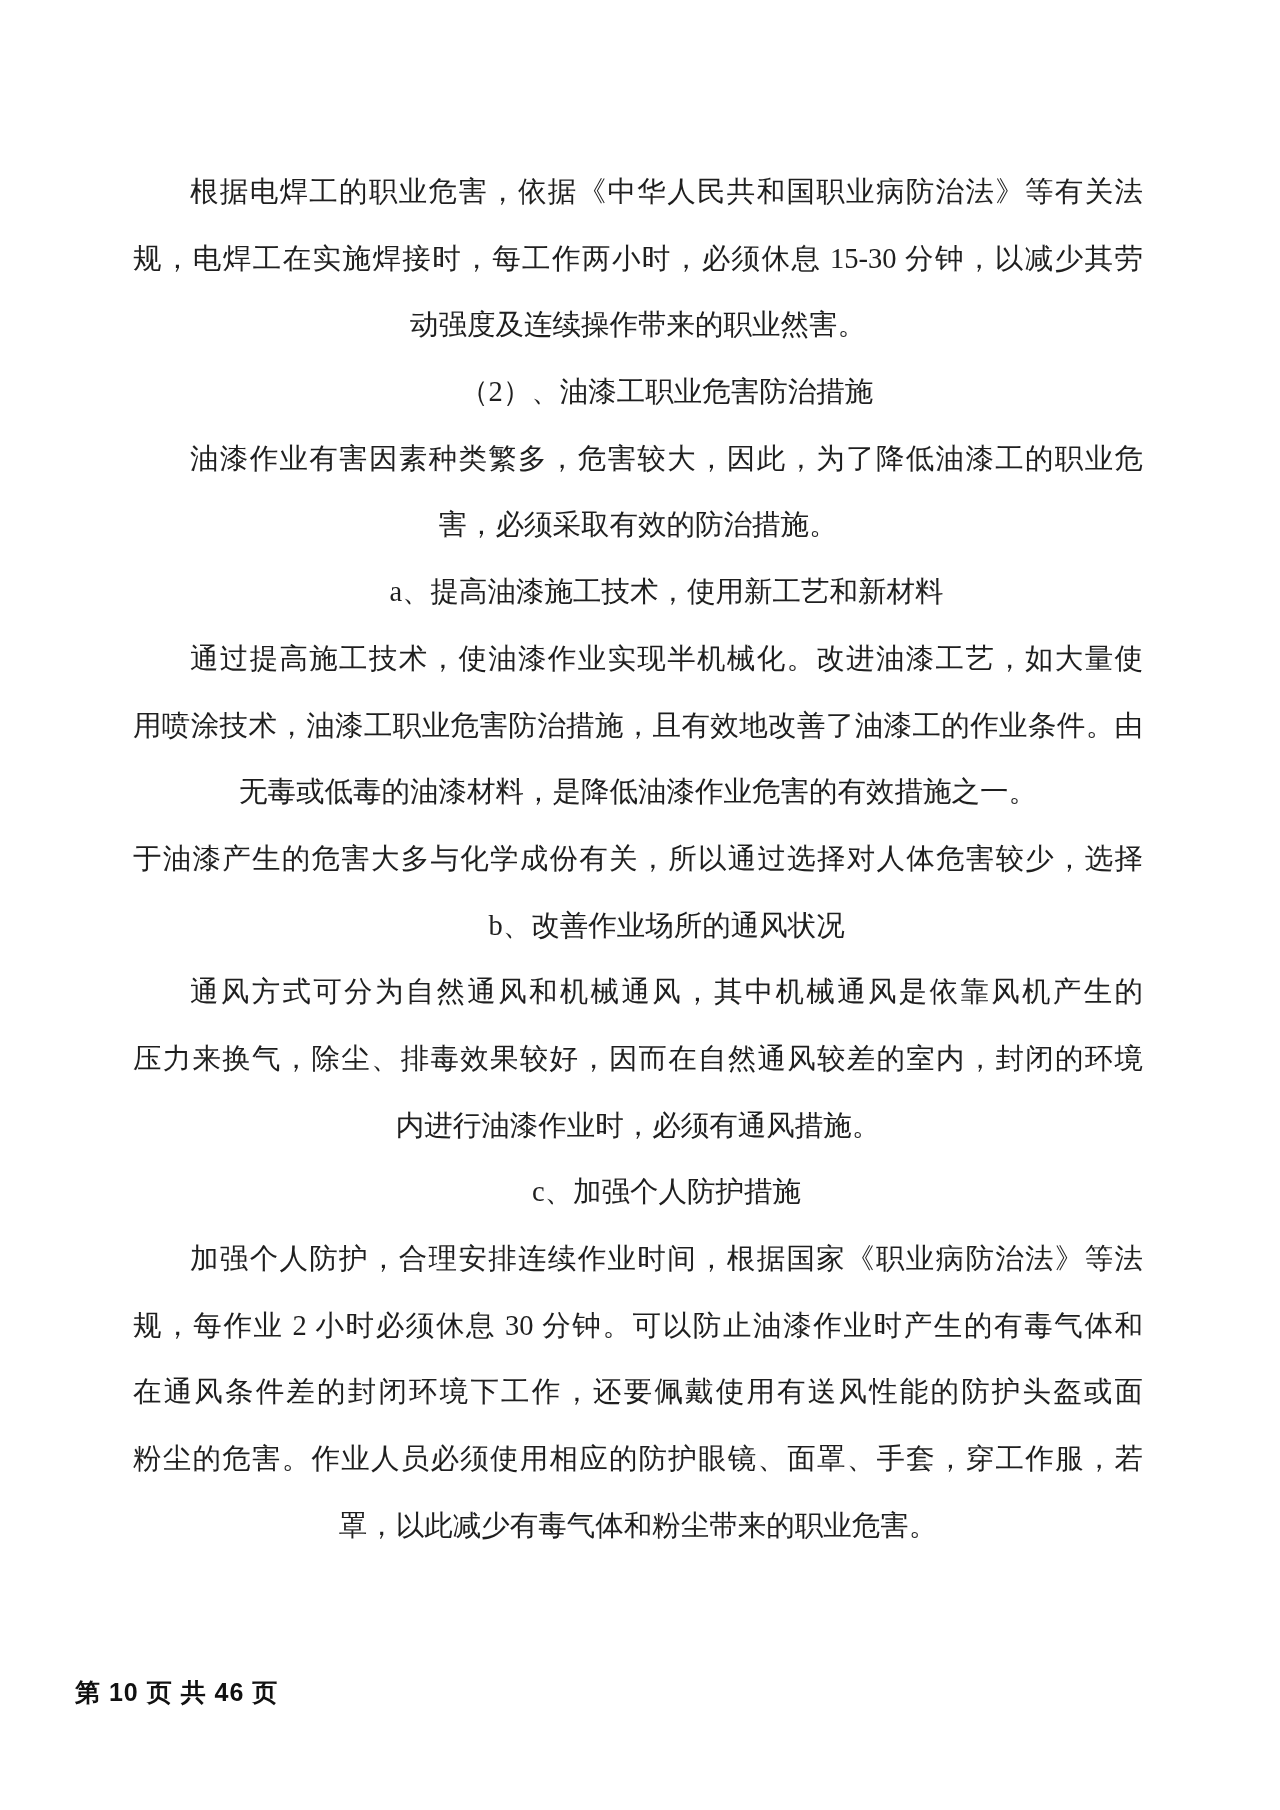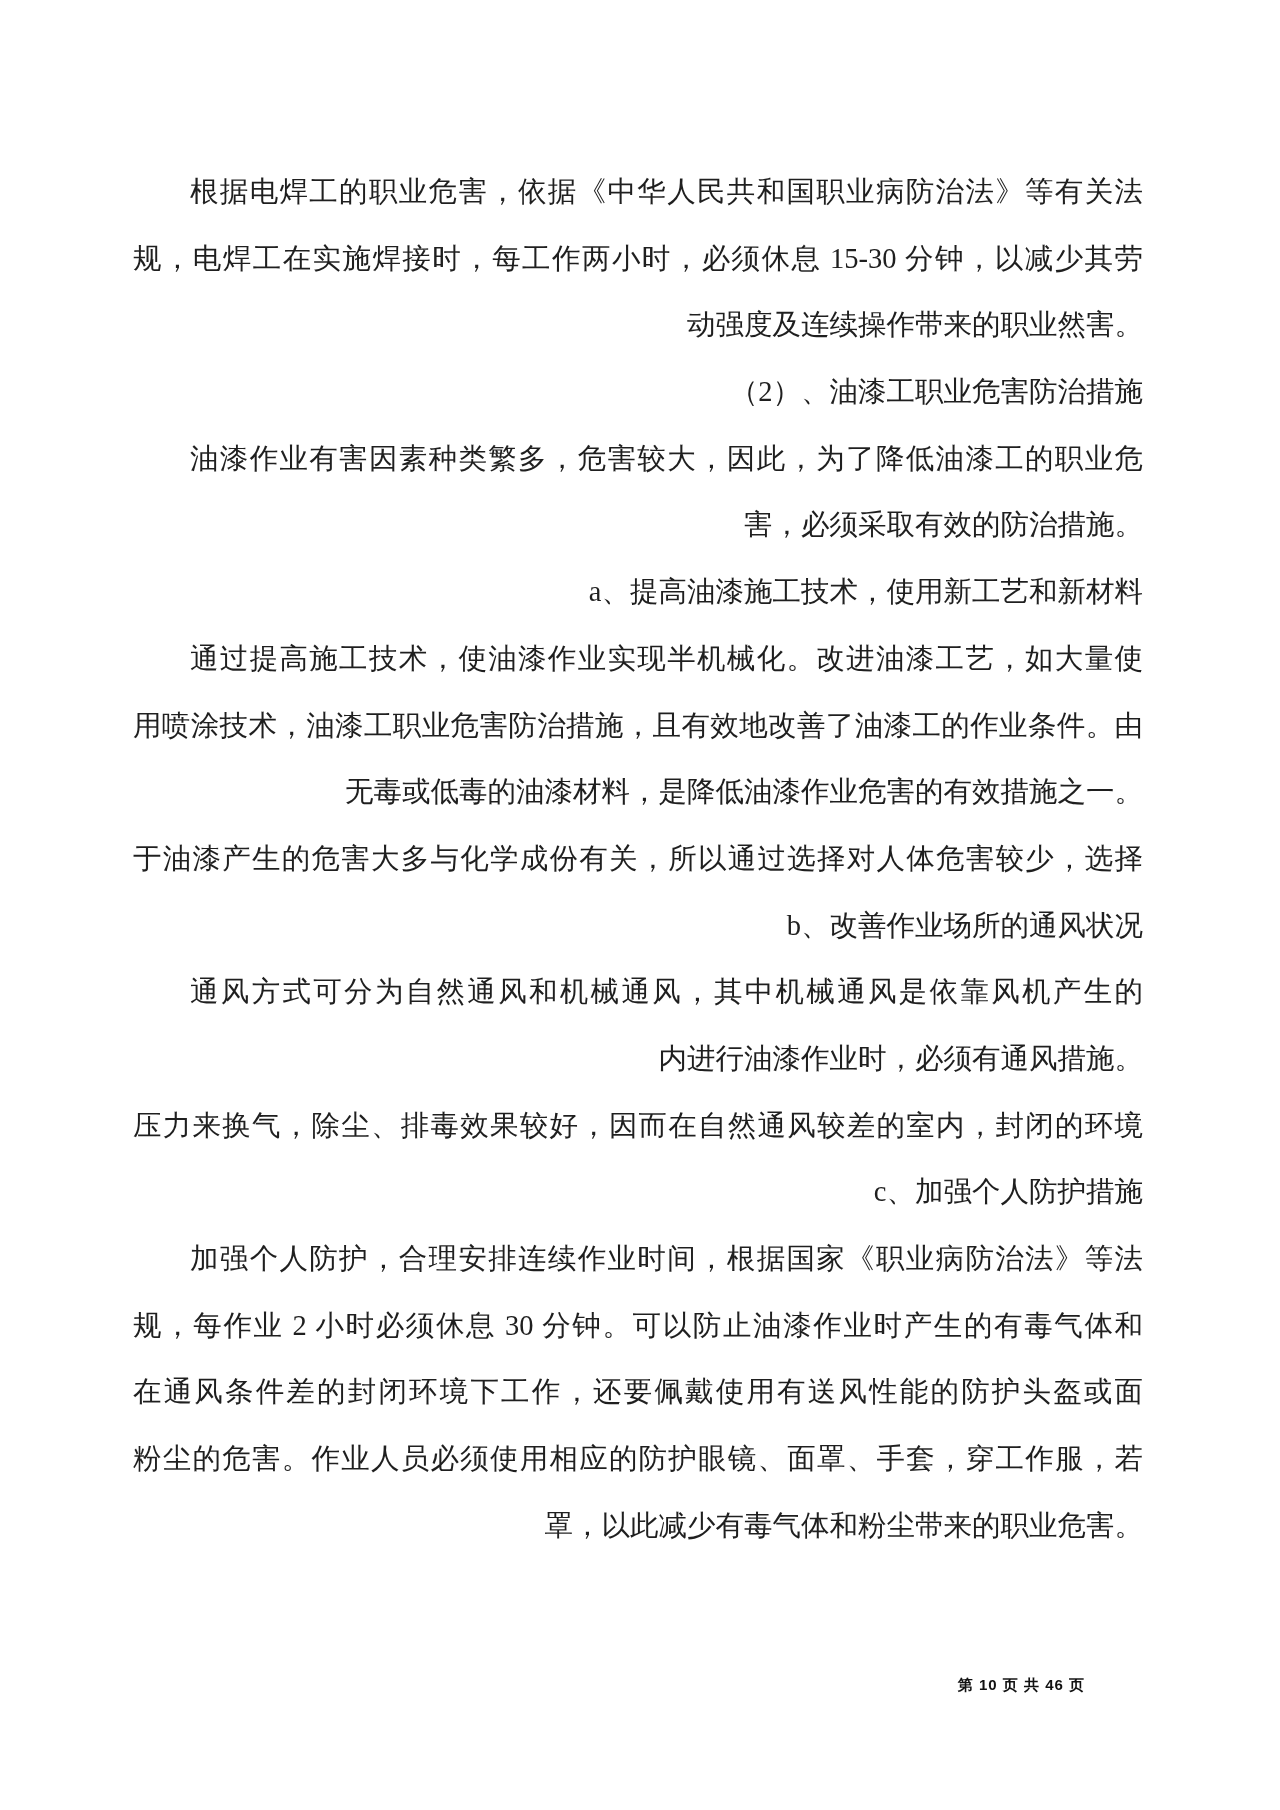--- a/index.html
+++ b/index.html
@@ -21,39 +21,39 @@
     position: absolute;
     left: 133px;
     top: 159px;
     width: 1010px;
     font-size: 28.5px;
     line-height: 66.7px;
     text-rendering: optimizeLegibility;
   }
   .line {
     height: 66.7px;
-    text-align: right;
+    text-align: center;
     overflow: visible;
   }
   .line.first {
     text-indent: 2em;
   }
   .line.fill {
     text-align: justify;
     text-align-last: justify;
   }
   .footer {
     position: absolute;
     top: 1676px;
     left: 75px;
     width: 1010px;
-    text-align: right;
+    text-align: left;
     font-family: "Liberation Sans", "DejaVu Sans", sans-serif;
     font-weight: bold;
-    font-size: 15px;
+    font-size: 25px;
     letter-spacing: 1px;
     color: #111111;
   }
 </style>
 </head>
 <body>
 
 <div class="page">
   <div class="doc">
       <div>
@@ -75,22 +75,22 @@
         <div class="line first fill">通过提高施工技术，使油漆作业实现半机械化。改进油漆工艺，如大量使</div>
         <div class="line fill">用喷涂技术，油漆工职业危害防治措施，且有效地改善了油漆工的作业条件。由</div>
         <div class="line">无毒或低毒的油漆材料，是降低油漆作业危害的有效措施之一。</div>
         <div class="line fill">于油漆产生的危害大多与化学成份有关，所以通过选择对人体危害较少，选择</div>
       </div>
       <div>
         <div class="line first">b、改善作业场所的通风状况</div>
       </div>
       <div>
         <div class="line first fill">通风方式可分为自然通风和机械通风，其中机械通风是依靠风机产生的</div>
+        <div class="line fill">压力来换气，除尘、排毒效果较好，因而在自然通风较差的室内，封闭的环境</div>
         <div class="line">内进行油漆作业时，必须有通风措施。</div>
-        <div class="line fill">压力来换气，除尘、排毒效果较好，因而在自然通风较差的室内，封闭的环境</div>
       </div>
       <div>
         <div class="line first">c、加强个人防护措施</div>
       </div>
       <div>
         <div class="line first fill">加强个人防护，合理安排连续作业时间，根据国家《职业病防治法》等法</div>
         <div class="line fill">规，每作业 2 小时必须休息 30 分钟。可以防止油漆作业时产生的有毒气体和</div>
         <div class="line fill">在通风条件差的封闭环境下工作，还要佩戴使用有送风性能的防护头盔或面</div>
         <div class="line fill">粉尘的危害。作业人员必须使用相应的防护眼镜、面罩、手套，穿工作服，若</div>
         <div class="line">罩，以此减少有毒气体和粉尘带来的职业危害。</div>

